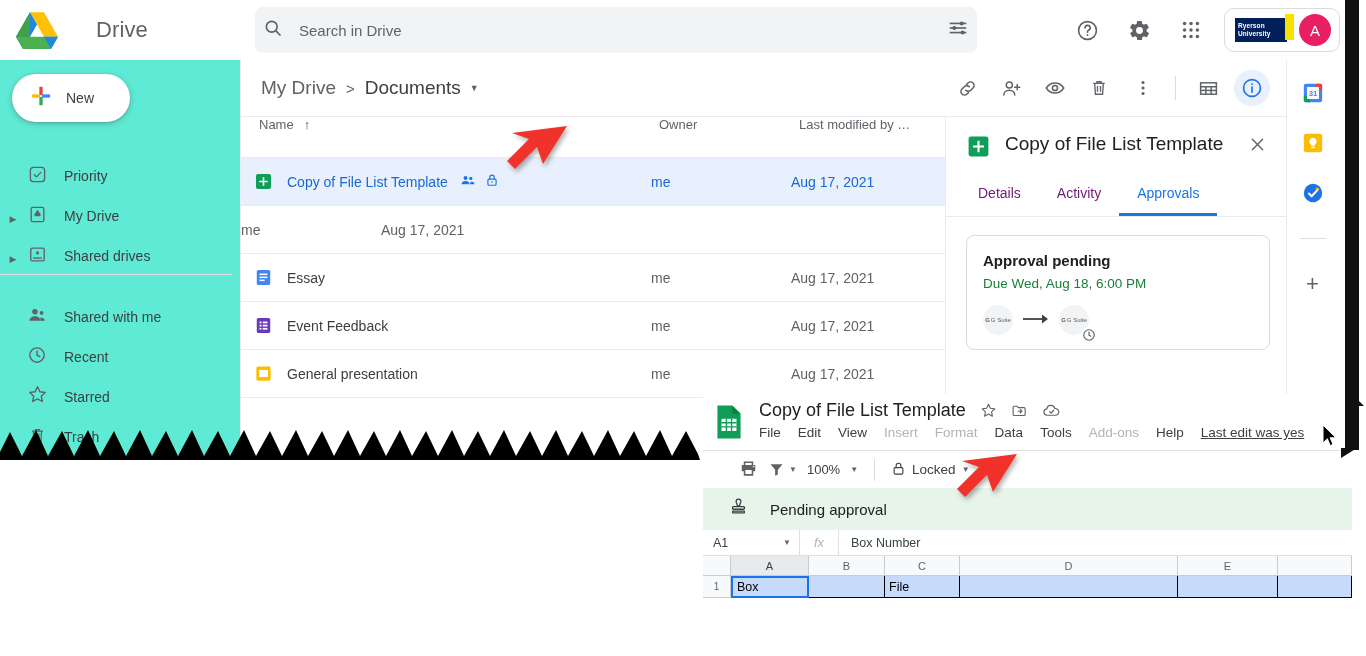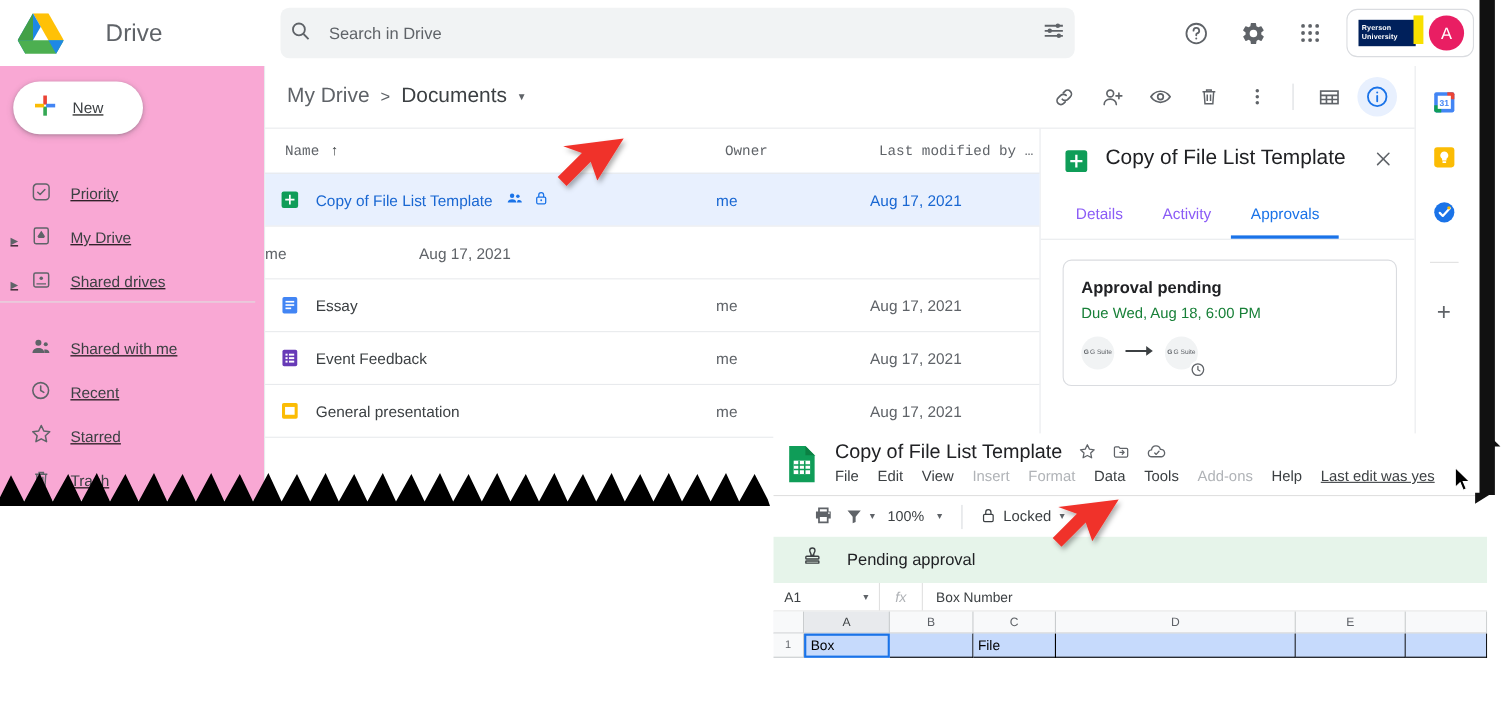--- a/index.html
+++ b/index.html
@@ -48,21 +48,21 @@
     line-height:7.5px; font-weight:bold; padding:4px 3px; position:relative;
     font-family:"Liberation Sans", sans-serif; letter-spacing:.1px;
   }
   .ryerson:after { content:""; position:absolute; right:-7px; top:-4px; width:9px; height:26px; background:#f8e000; }
   .avatar-a {
     width:32px;height:32px;border-radius:50%;background:#e91e63;color:#fff;
     display:flex;align-items:center;justify-content:center;font-size:15px;
   }
 
   
-  .d-nav { position:absolute; left:0; top:60px; width:240px; bottom:0; background:#f9a8d4; padding-top:14px;text-decoration:underline; }
+  .d-nav { position:absolute; left:0; top:60px; width:240px; bottom:0; background:#5eead4; padding-top:14px; }
   .new-btn {
     margin-left:12px; width:118px; height:48px; border-radius:24px; background:#fff;
     box-shadow:0 1px 3px rgba(60,64,67,.3), 0 2px 6px 1px rgba(60,64,67,.15);
     display:flex; align-items:center; gap:14px; padding-left:18px;
   }
   .new-label { font-size:14px; color:#3c4043; }
   .nav-list { margin-top:22px; }
   .nav-item { height:40px; display:flex; align-items:flex-end; padding-left:4px; color:#3c4043; font-size:14px; border-radius:0 20px 20px 0; }
   .nav-caret { width:18px; display:flex; align-items:center; justify-content:center; color:#5f6368; font-size:9px; }
   .nav-ico { width:30px; display:flex; align-items:center; justify-content:center; color:#5f6368; }
@@ -76,40 +76,40 @@
   .bc-sep { margin:0 10px; color:#5f6368; font-size:15px; }
   .bc-cur { font-size:19px; color:#3c4043; }
   .bc-caret { margin-left:9px; color:#5f6368; font-size:9px; }
   .bc-tools { margin-left:auto; display:flex; align-items:center; gap:8px; }
   .t-btn { width:36px;height:36px;border-radius:50%;display:flex;align-items:center;justify-content:center;color:#5f6368; }
   .t-div { width:1px; height:24px; background:#dadce0; margin:0 6px; }
   .t-btn.active { background:#e8f0fe; color:#1a73e8; }
 
   .content-split { display:flex; height:calc(100% - 56px); border-top:1px solid #e8eaed; }
   .filelist { width:705px; border-right:1px solid #e8eaed; }
-  .fl-head { height:40px; display:flex; align-items:center; font-size:13px; color:#5f6368; padding:0 0 0 8px;font-family:Liberation Mono, monospace; }
+  .fl-head { height:40px; display:flex; align-items:flex-start; font-size:13px; color:#5f6368; padding:0 0 0 8px; }
   .fl-row { height:48px; display:flex; align-items:center; border-top:1px solid #e8eaed; font-size:14px; color:#3c4043; }
   .fl-row.sel { background:#e8f0fe; }
   .fl-row.sel .c-name, .fl-row.sel .c-owner, .fl-row.sel .c-mod { color:#1967d2; }
   .c-name { flex:0 0 410px; display:flex; align-items:center; gap:0; padding-left:8px; }
   .ftype { width:28px; display:flex; align-items:center; justify-content:center; }
   .fname { margin-left:10px; }
   .namebadges { display:flex; align-items:center; gap:9px; margin-left:12px; }
   .c-owner { flex:0 0 140px; color:#5f6368; }
   .c-mod { flex:1; color:#5f6368; }
   .fl-head .c-name { padding-left:10px; }
   .sortarrow { margin-left:10px; font-size:13px; color:#3c4043; }
 
   
   .details { flex:1; padding:14px 16px 0 20px; overflow:hidden; }
   .det-title-row { display:flex; align-items:flex-start; gap:14px; }
   .det-title { font-size:19px; color:#202124; line-height:26px; flex:1; }
   .det-close { color:#5f6368; width:26px;height:26px;display:flex;align-items:center;justify-content:center; }
   .det-tabs { display:flex; gap:0; margin-top:22px; border-bottom:1px solid #e8eaed; margin-right:-16px; margin-left:-20px; padding-left:14px;}
-  .det-tab { font-size:14px; color:#8b5cf6; padding:0 18px 12px; }
+  .det-tab { font-size:14px; color:#701a75; padding:0 18px 12px; }
   .det-tab.on { color:#1a73e8; border-bottom:3px solid #1a73e8; }
   .appr-card { margin-top:18px; border:1px solid #dadce0; border-radius:8px; padding:16px 16px 14px; }
   .appr-title { font-size:15px; color:#202124; font-weight:bold; }
   .appr-due { font-size:13.5px; color:#188038; margin-top:7px; }
   .appr-flow { display:flex; align-items:center; gap:10px; margin-top:14px; }
   .gs-av { width:30px;height:30px;border-radius:50%;background:#f1f3f4;display:flex;align-items:center;justify-content:center;font-size:6px;color:#5f6368;position:relative; }
   .gs-av b{font-weight:bold;margin-right:1px;}
   .gs-clock{position:absolute;right:-8px;bottom:-8px;width:16px;height:16px;border-radius:50%;background:#fff;display:flex;align-items:center;justify-content:center;}
 
   

